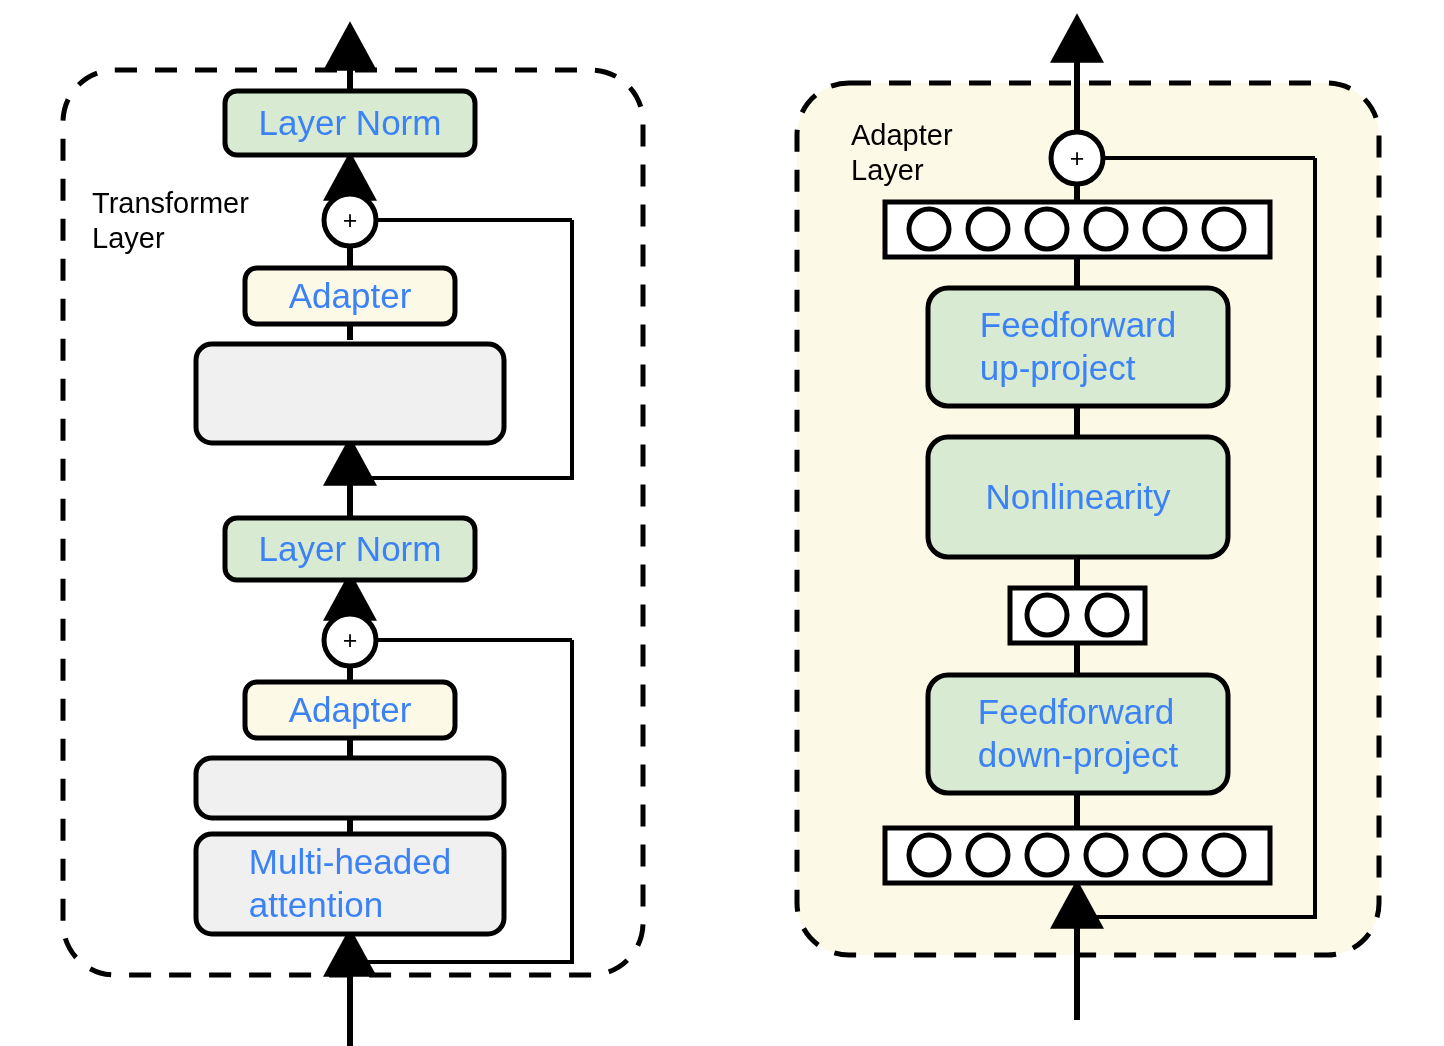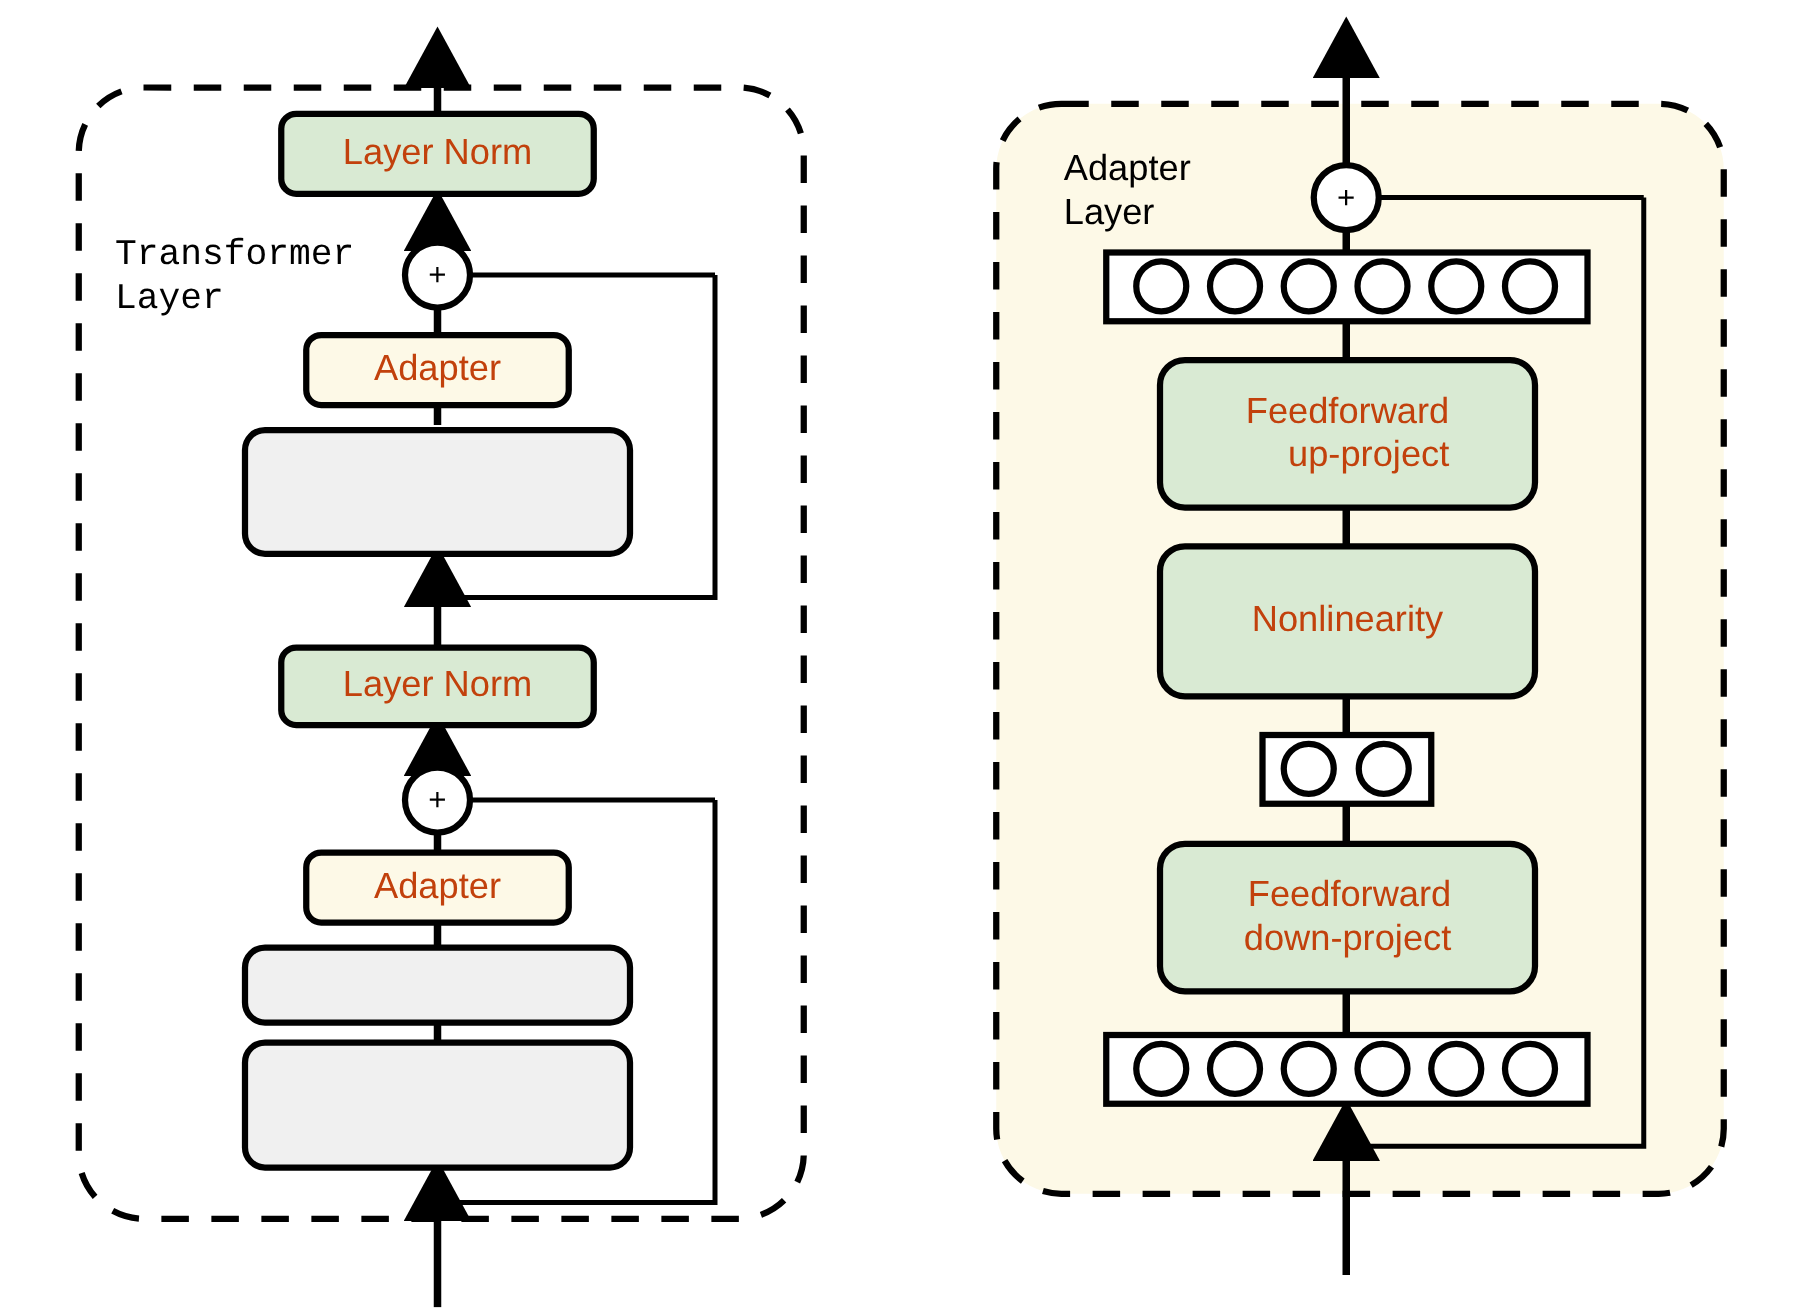--- a/index.html
+++ b/index.html
@@ -20,23 +20,23 @@
     left: 0;
     top: 0;
     width: 1444px;
     height: 1046px;
   }
   .box-label {
     position: absolute;
     display: flex;
     align-items: center;
     justify-content: center;
-    text-align: right;
-    color: #c2410c;
-    font-size: 29px;
+    text-align: left;
+    color: #3b82f6;
+    font-size: 35px;
     line-height: 1.22;
     pointer-events: none;
     white-space: pre-line;
   }
   .free-label {
     position: absolute;
     color: #000000;
     font-size: 29px;
     line-height: 1.22;
     white-space: pre-line;
@@ -149,33 +149,35 @@
       <circle cx="988" cy="855" r="20" fill="#fff" stroke="#000" stroke-width="5"></circle>
       <circle cx="1047" cy="855" r="20" fill="#fff" stroke="#000" stroke-width="5"></circle>
       <circle cx="1106" cy="855" r="20" fill="#fff" stroke="#000" stroke-width="5"></circle>
       <circle cx="1165" cy="855" r="20" fill="#fff" stroke="#000" stroke-width="5"></circle>
       <circle cx="1224" cy="855" r="20" fill="#fff" stroke="#000" stroke-width="5"></circle>
     </g>
 
     <circle cx="1077" cy="158" r="26" fill="#fff" stroke="#000" stroke-width="5"></circle>
   </svg>
 
-  <div class="free-label" style="left:92px; top:186px;font-family:Liberation Mono, monospace;">Transformer
+  <div class="free-label" style="left:92px; top:186px;">Transformer
 Layer</div>
 
   <div class="box-label" style="left:225px; top:91px; width:250px; height:64px;">Layer Norm</div>
 
   <div class="box-label" style="left:245px; top:268px; width:210px; height:56px;">Adapter</div>
 
 
   <div class="box-label" style="left:225px; top:518px; width:250px; height:62px;">Layer Norm</div>
 
   <div class="box-label" style="left:245px; top:682px; width:210px; height:56px;">Adapter</div>
 
 
+  <div class="box-label" style="left:196px; top:834px; width:308px; height:100px;">Multi-headed
+attention</div>
 
   <div class="plus-label" style="left:324px; top:194px; width:52px; height:52px;">+</div>
 
   <div class="plus-label" style="left:324px; top:614px; width:52px; height:52px;">+</div>
 
   <div class="free-label" style="left:851px; top:118px;">Adapter
 Layer</div>
 
   <div class="box-label" style="left:928px; top:288px; width:300px; height:118px;">Feedforward
 up-project</div>

